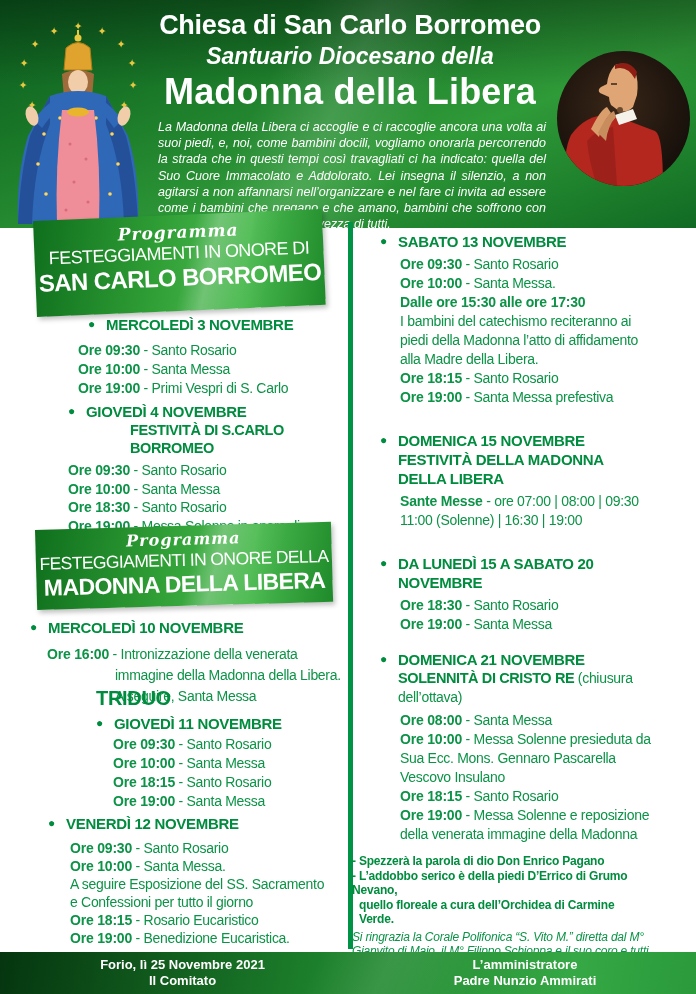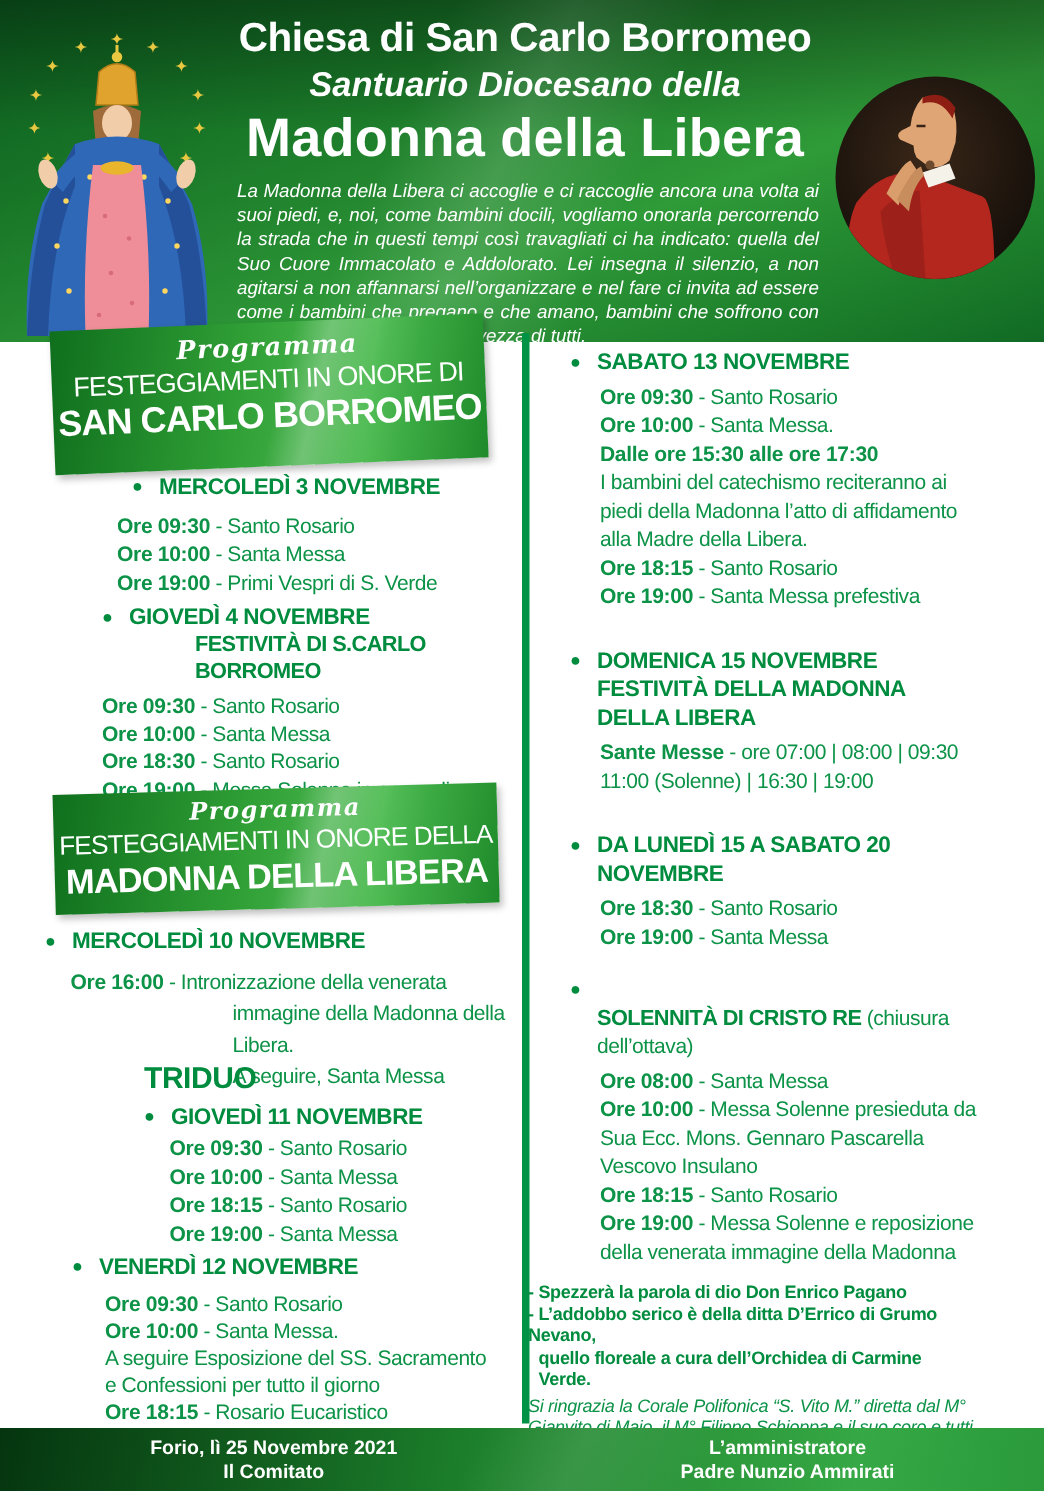--- a/index.html
+++ b/index.html
@@ -47,21 +47,21 @@
   .lcol1 .sec-head{margin-left:48px;}
   .lcol1 .lines{margin:7px 0 0 38px;}
   .lcol1 .sec2 .sec-head{margin-left:28px;}
   .lcol1 .sec2 .lines{margin:4px 0 0 28px;}
   .lcol1 .sec2 .line{line-height:18.6px;}
   .lcol1 .sec2 .sub{margin-left:90px;}
   .lcol2{position:absolute;left:18px;top:612px;width:334px;}
   .lcol2 .sec-head{margin-left:12px;margin-top:6px;}
   .lcol2 .lines{margin:7px 0 0 29px;}
   .lcol2 .line{line-height:21px;}
-  .lcol2 .ind{margin-left:108px;}
+  .lcol2 .ind{margin-left:68px;}
   .triduo{margin:-20px 4px 0 78px;font-weight:bold;color:#008c3e;font-size:20px;letter-spacing:-0.3px;position:relative;}
   .tri-block{margin-left:78px;}
   .tri-block .sec-head{margin-left:0;margin-top:4px;}
   .tri-block .lines{margin:2px 0 0 17px;}
   .tri-block .line{line-height:19px;}
   .sec12 .sec-head{margin-left:30px;margin-top:3px;}
   .sec12 .lines{margin:6px 0 0 52px;}
   .sec12 .line{line-height:18px;}
   .rcol{position:absolute;left:352px;top:232px;width:300px;}
   .r-sec{padding-left:28px;}
@@ -176,21 +176,21 @@
   <div class="lcol1">
     <div class="sec">
       <div class="sec-head">
         <span class="bullet">●</span>
         <span>MERCOLEDÌ 3 NOVEMBRE</span>
       </div>
       <div class="lines">
 
       <div class="line"><b>Ore 09:30</b><span> - Santo Rosario</span></div>
           <div class="line"><b>Ore 10:00</b><span> - Santa Messa</span></div>
-          <div class="line"><b>Ore 19:00</b><span> - Primi Vespri di S. Verde</span></div>
+          <div class="line"><b>Ore 19:00</b><span> - Primi Vespri di S. Carlo</span></div>
         </div>
     </div>
     <div class="sec sec2" style="margin-top:4px">
       <div class="sec-head">
         <span class="bullet">●</span>
         <span>GIOVEDÌ 4 NOVEMBRE</span>
       </div>
       <div class="sub">FESTIVITÀ DI S.CARLO BORROMEO</div>
       <div class="lines">
 
@@ -284,35 +284,36 @@
       </div>
       <div class="lines">
 
       <div class="line"><b>Ore 18:30</b><span> - Santo Rosario</span></div>
           <div class="line"><b>Ore 19:00</b><span> - Santa Messa</span></div>
         </div>
     </div>
     <div class="r-sec mb4">
       <div class="sec-head">
         <span class="bullet">●</span>
+        <span>DOMENICA 21 NOVEMBRE</span>
       </div>
       <div class="sub" style="margin-left:18px">
         <b>SOLENNITÀ DI CRISTO RE</b><span class="line" style="font-weight:normal"> (chiusura dell’ottava)</span>
       </div>
       <div class="lines">
 
       <div class="line"><b>Ore 08:00</b><span> - Santa Messa</span></div>
           <div class="line"><b>Ore 10:00</b><span> - Messa Solenne presieduta da Sua Ecc. Mons. Gennaro Pascarella Vescovo Insulano</span></div>
           <div class="line"><b>Ore 18:15</b><span> - Santo Rosario</span></div>
           <div class="line"><b>Ore 19:00</b><span> - Messa Solenne e reposizione della venerata immagine della Madonna</span></div>
         </div>
     </div>
     <div class="notes">
       <div class="note-b">- Spezzerà la parola di dio Don Enrico Pagano</div>
-      <div class="note-b">- L’addobbo serico è della ditta D’Errico di Grumo Nevano,</div>
+      <div class="note-b">- L’addobbo serico è della piedi D’Errico di Grumo Nevano,</div>
       <div class="note-b note-ind">quello floreale a cura dell’Orchidea di Carmine Verde.</div>
       <div class="note-i">Si ringrazia la Corale Polifonica “S. Vito M.” diretta dal M° Gianvito di Maio, il M° Filippo Schioppa e il suo coro e tutti gli animatori liturgici parrocchiali.</div>
       <div class="note-gap"></div>
       <div class="note-b">- I fuochi pirotecnici saranno a cura della ditta Ischia Pirica</div>
     </div>
 
   </div>
 
   <div class="footer">
     <div class="f-block f-left">

